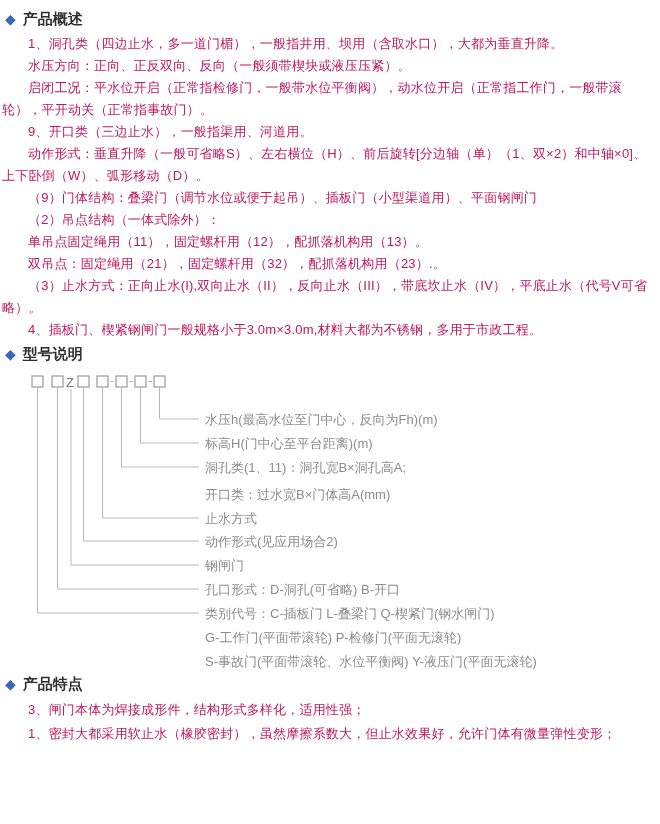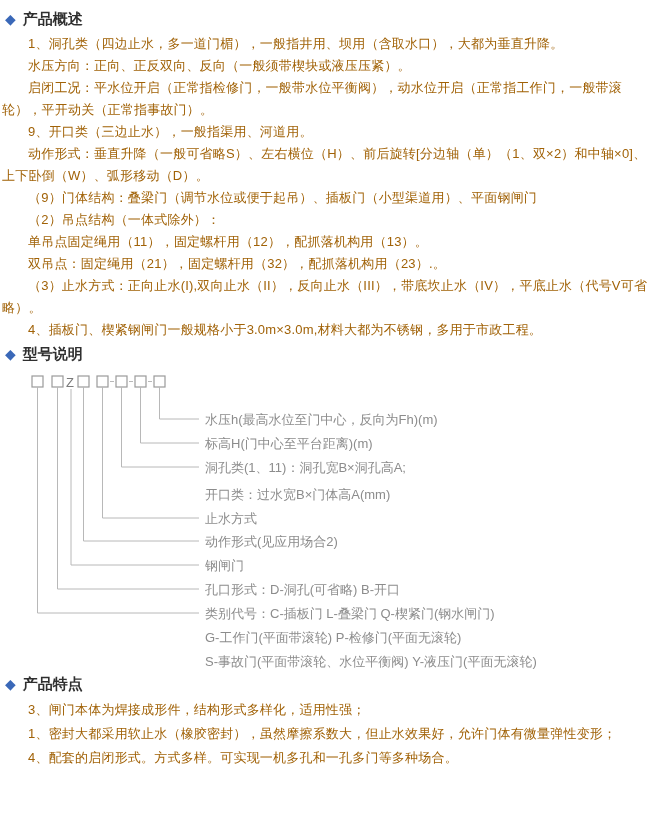--- a/index.html
+++ b/index.html
@@ -13,21 +13,21 @@
     display:flex;align-items:center;
     font-size:15px;font-weight:bold;color:#2f2f2f;
     line-height:22px;margin:2px 0 3px 3px;
   }
   .sec-heading .diamond{
     color:var(--accent,#3a68b8);
     font-size:14px;margin-right:7px;font-weight:normal;
   }
   .body-text p{
     font-size:13px;line-height:22px;margin:0;
-    text-indent:2em;color:#a16207;letter-spacing:0.2px;
+    text-indent:2em;color:#be185d;letter-spacing:0.2px;
   }
   .features p{line-height:24px;}
   .diagram{margin:4px 0 0 0;}
   .diagram svg{display:block;}
   .diagram text{
     font-size:13px;fill:#8c8c8c;
     font-family:"Liberation Sans","DejaVu Sans",sans-serif;
   }
   .diagram .code-letter{fill:#7a7a7a;font-size:13px;}
   .diagram .box{fill:none;stroke:#9a9a9a;stroke-width:1.2;}
@@ -105,16 +105,15 @@
     </svg>
   </div>
 
   <div class="sec-heading">
     <span class="diamond">◆</span>
     <span>产品特点</span>
   </div>
   <div class="body-text features">
     <p>3、闸门本体为焊接成形件，结构形式多样化，适用性强；</p>
     <p>1、密封大都采用软止水（橡胶密封），虽然摩擦系数大，但止水效果好，允许门体有微量弹性变形；</p>
-    <p>4、配套的启闭形式。方式多样。可实现一机多孔和一孔多门等多种场合。</p>
   </div>
 
 </div>
 
 </body></html>

